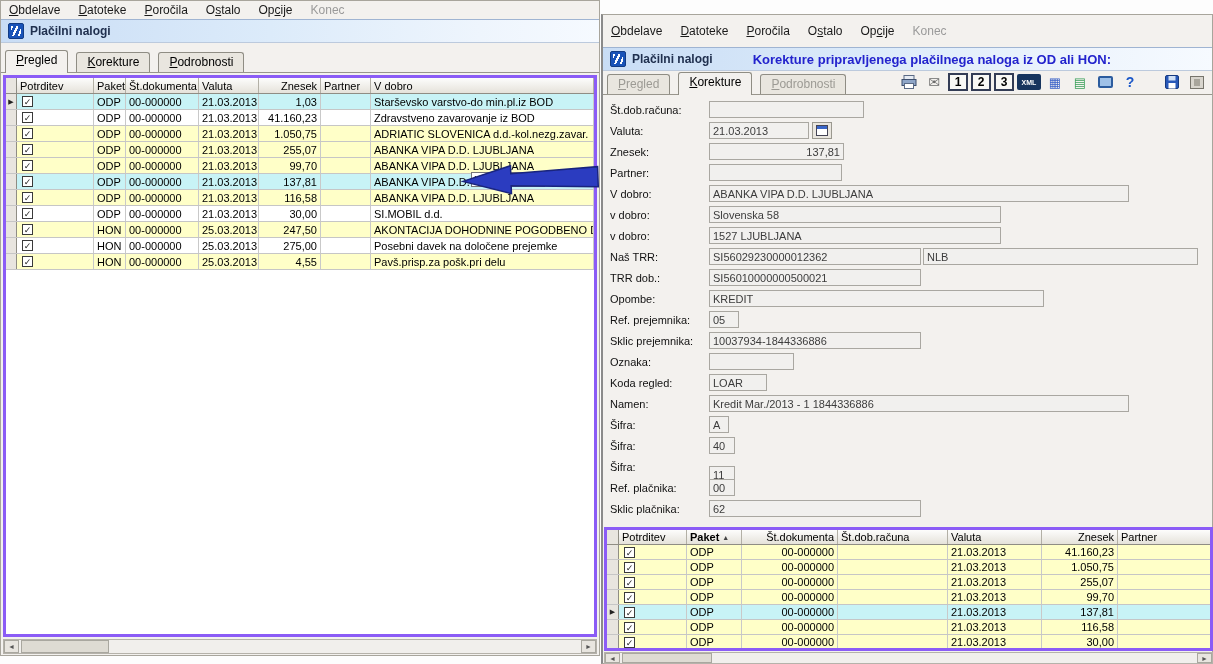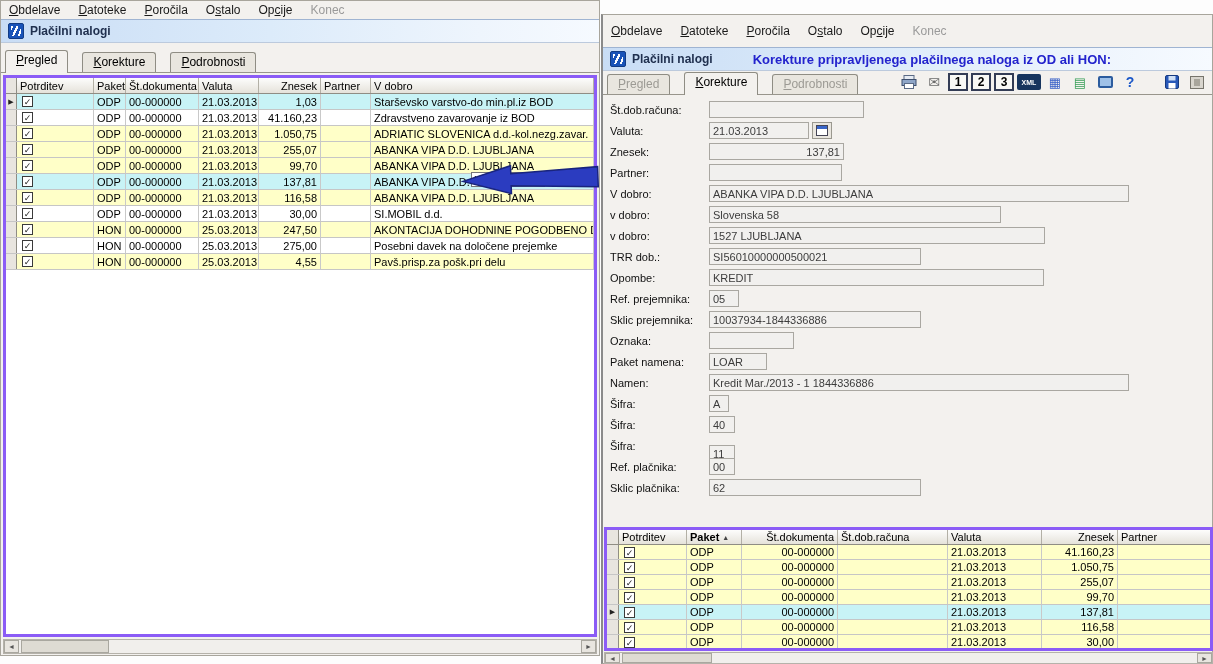--- a/index.html
+++ b/index.html
@@ -20,21 +20,21 @@
     background:linear-gradient(to right,#c9ddf5 0%,#dcebfa 45%,#eef5fd 80%,#f6faff 100%);
     border-top:1px solid #9fb4d2;border-bottom:1px solid #bccadd}
   .app-icon{width:16px;height:16px;flex:0 0 16px;background:#1953b8;border:1px solid #123c85;border-radius:2px;position:relative;overflow:hidden}
   .app-icon::before{content:"";position:absolute;left:2px;top:2px;width:10px;height:10px;
     background:repeating-linear-gradient(115deg,#fff 0 2px,transparent 2px 5px)}
   .win-title{font-size:12px;font-weight:bold;color:#20304f;white-space:nowrap}
   .header-note{font-size:13px;font-weight:bold;color:#2323cd;margin-left:34px;white-space:nowrap}
   
   .tabbar{height:30px;display:flex;align-items:flex-end;padding:0 4px;border-bottom:1px solid #98958c;position:relative}
   #tabbar-right{height:24px}
-  .tab{height:20px;padding:2px 10px 0 10px;margin-right:14px;font-size:12px;background:#e9e6df;
+  .tab{height:20px;padding:2px 10px 0 10px;margin-right:8px;font-size:12px;background:#e9e6df;
     border:1px solid #8f8d84;border-bottom:none;border-radius:3px 3px 0 0;white-space:nowrap}
   .tab.active{height:23px;background:#f3f1ee;position:relative;top:1px;z-index:2}
   .tab.disabled{color:#9c9a94}
   
   #toolbar{margin-left:auto;display:flex;align-items:center;gap:3px;padding-bottom:2px}
   .tb{width:22px;height:20px;display:flex;align-items:center;justify-content:center;cursor:default}
   .tb-box{width:20px;height:18px;border:2px solid #333c55;background:#f8f8f5;font-size:12px;font-weight:bold}
   .tb-xml{width:24px;height:16px;background:#17355e;color:#fff;font-size:7px;font-weight:bold;border-radius:2px;display:flex;align-items:center;justify-content:center}
   .tb-gap{width:14px}
   .glyph-mail{font-size:14px;color:#6b6b6b}
@@ -359,21 +359,26 @@
       <div class="f-row">
         <div class="f-label">V dobro:</div>
         <div class="f-input" style="width: 420px;">ABANKA VIPA D.D. LJUBLJANA</div>
       </div>
       <div class="f-row">
         <div class="f-label">v dobro:</div>
         <div class="f-input" style="width: 292px;">Slovenska 58</div>
       </div>
       <div class="f-row">
         <div class="f-label">v dobro:</div>
-        <div class="f-input" style="width: 336px;">1527 LJUBLJANA</div>
+        <div class="f-input" style="width: 292px;">1527 LJUBLJANA</div>
+      </div>
+      <div class="f-row">
+        <div class="f-label">Naš TRR:</div>
+        <div class="f-input" style="width: 212px;">SI56029230000012362</div>
+        <div class="f-input f-input2" style="width: 275px;">NLB</div>
       </div>
       <div class="f-row">
         <div class="f-label">TRR dob.:</div>
         <div class="f-input" style="width: 212px;">SI56010000000500021</div>
       </div>
       <div class="f-row">
         <div class="f-label">Opombe:</div>
         <div class="f-input" style="width: 335px;">KREDIT</div>
       </div>
       <div class="f-row">
@@ -382,21 +387,21 @@
       </div>
       <div class="f-row">
         <div class="f-label">Sklic prejemnika:</div>
         <div class="f-input" style="width: 212px;">10037934-1844336886</div>
       </div>
       <div class="f-row">
         <div class="f-label">Oznaka:</div>
         <div class="f-input" style="width: 85px;"></div>
       </div>
       <div class="f-row">
-        <div class="f-label">Paket namena:</div>
+        <div class="f-label">Koda regled:</div>
         <div class="f-input" style="width: 58px;">LOAR</div>
       </div>
       <div class="f-row">
         <div class="f-label">Namen:</div>
         <div class="f-input" style="width: 420px;">Kredit Mar./2013 - 1  1844336886</div>
       </div>
       <div class="f-row">
         <div class="f-label">Šifra:</div>
         <div class="f-input" style="width: 20px;">A</div>
       </div>

